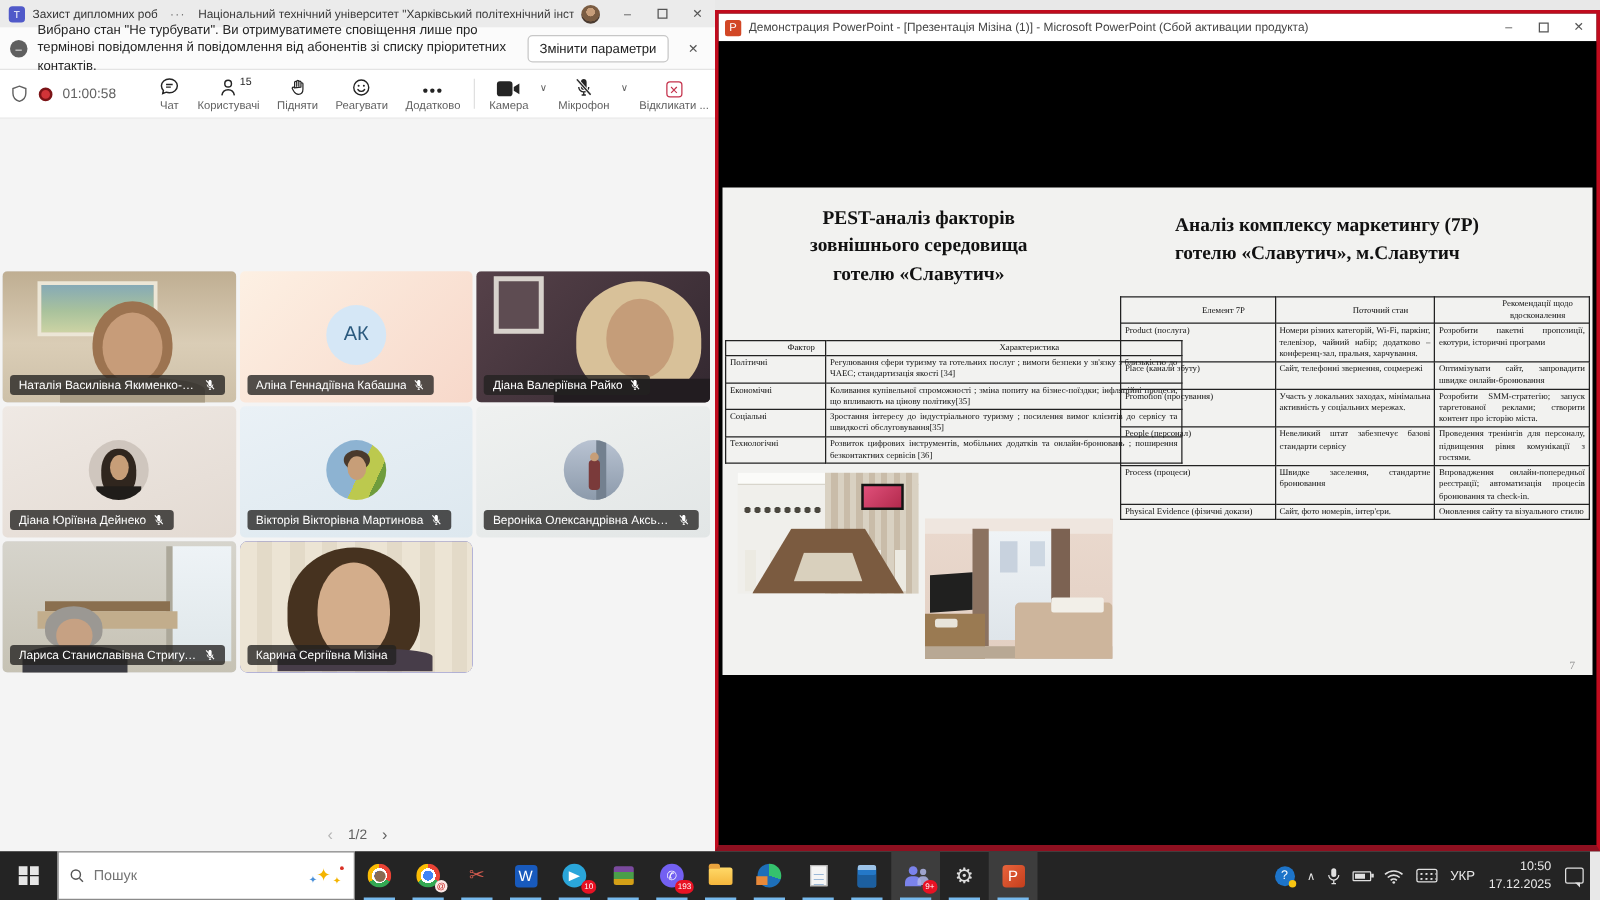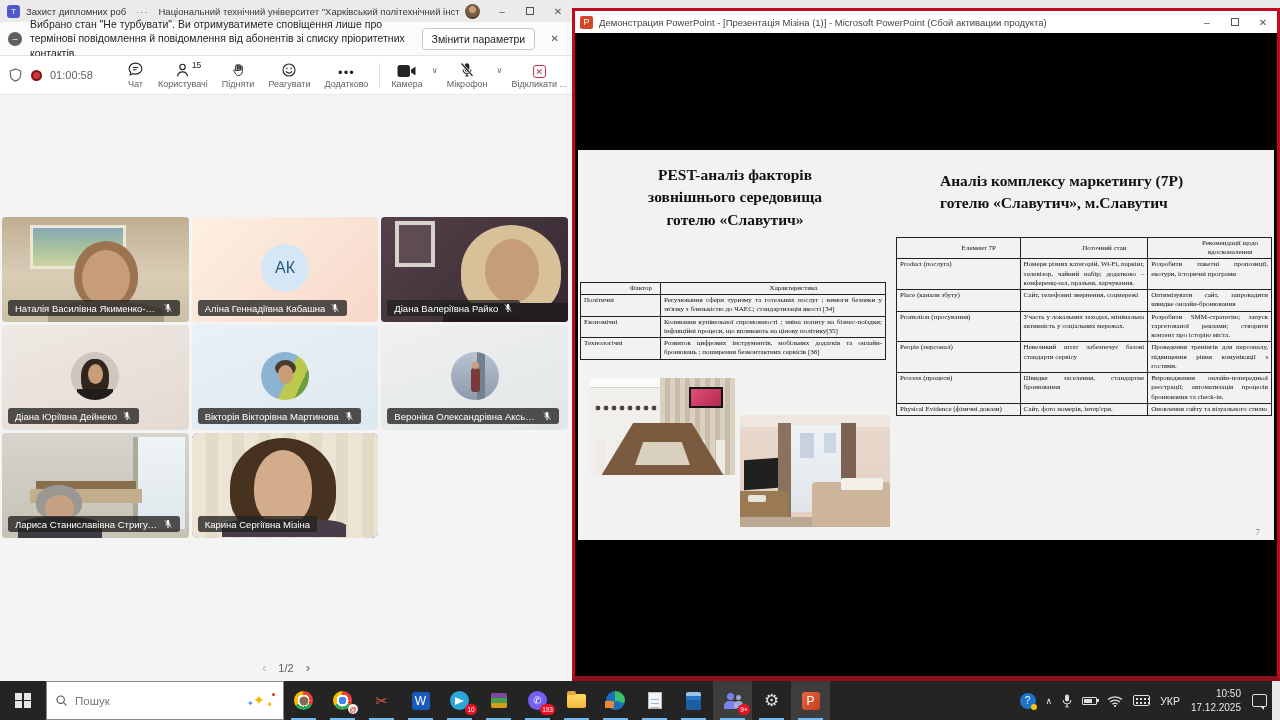--- a/index.html
+++ b/index.html
@@ -133,21 +133,21 @@
   .p-title { white-space:nowrap; overflow:hidden; }
   .stage { position:relative; width:100%; height:643px; background:#000; }
   .slide { position:absolute; left:3px; top:117px; width:696px; height:390px; background:#f2f2f0;
     font-family:"Liberation Serif", serif; color:#111; }
 
   .sl-left-title { position:absolute; left:18px; top:14px; width:278px; text-align:center; font-weight:bold;
     font-size:15.5px; line-height:1.45; white-space:pre-line; }
   .sl-right-title { position:absolute; left:362px; top:20px; width:330px; font-weight:bold;
     font-size:15.5px; line-height:1.4; white-space:pre-line; }
 
-  table.pest { position:absolute; left:2px; top:132px; width:306px; border-collapse:collapse; }
+  table.pest { position:absolute; left:2px; top:122px; width:366px; border-collapse:collapse; }
   table.mkt { position:absolute; left:318px; top:87px; width:376px; border-collapse:collapse; }
   .slide td, .slide th { border:1px solid #222; font-weight:normal; vertical-align:top;
     padding:1px 3px; font-size:7px; line-height:1.32; }
   .slide th { text-align:center; vertical-align:middle;padding-left:44px; }
   table.pest td:first-child { width:80px; }
   table.pest td:last-child { text-align:justify; }
   table.mkt col.c1 { width:124px; } table.mkt col.c2 { width:128px; } table.mkt col.c3 { width:124px; }
   table.mkt td { text-align:justify; }
   table.mkt td:first-child { text-align:left; }
   .pageno { position:absolute; right:14px; bottom:3px; font-size:9px; color:#888; }
@@ -571,20 +571,24 @@
           </tr>
           <tr>
                 <td>Політичні</td>
                 <td>Регулювання сфери туризму та готельних послуг ; вимоги безпеки у зв'язку з близькістю до ЧАЕС; стандартизація якості [34]</td>
               </tr>
           <tr>
                 <td>Економічні</td>
                 <td>Коливання купівельної спроможності ; зміна попиту на бізнес-поїздки; інфляційні процеси, що впливають на цінову політику[35]</td>
               </tr>
           <tr>
+                <td>Соціальні</td>
+                <td>Зростання інтересу до індустріального туризму ; посилення вимог клієнтів до сервісу та швидкості обслуговування[35]</td>
+              </tr>
+          <tr>
                 <td>Технологічні</td>
                 <td>Розвиток цифрових інструментів, мобільних додатків та онлайн-бронювань ; поширення безконтактних сервісів [36]</td>
               </tr>
         </tbody>
           </table>
 
         <div class="photo photo1">
           <div class="ph-ceil"></div>
           <div class="ph-wallR"></div>
           <div class="ph-tv"></div>

